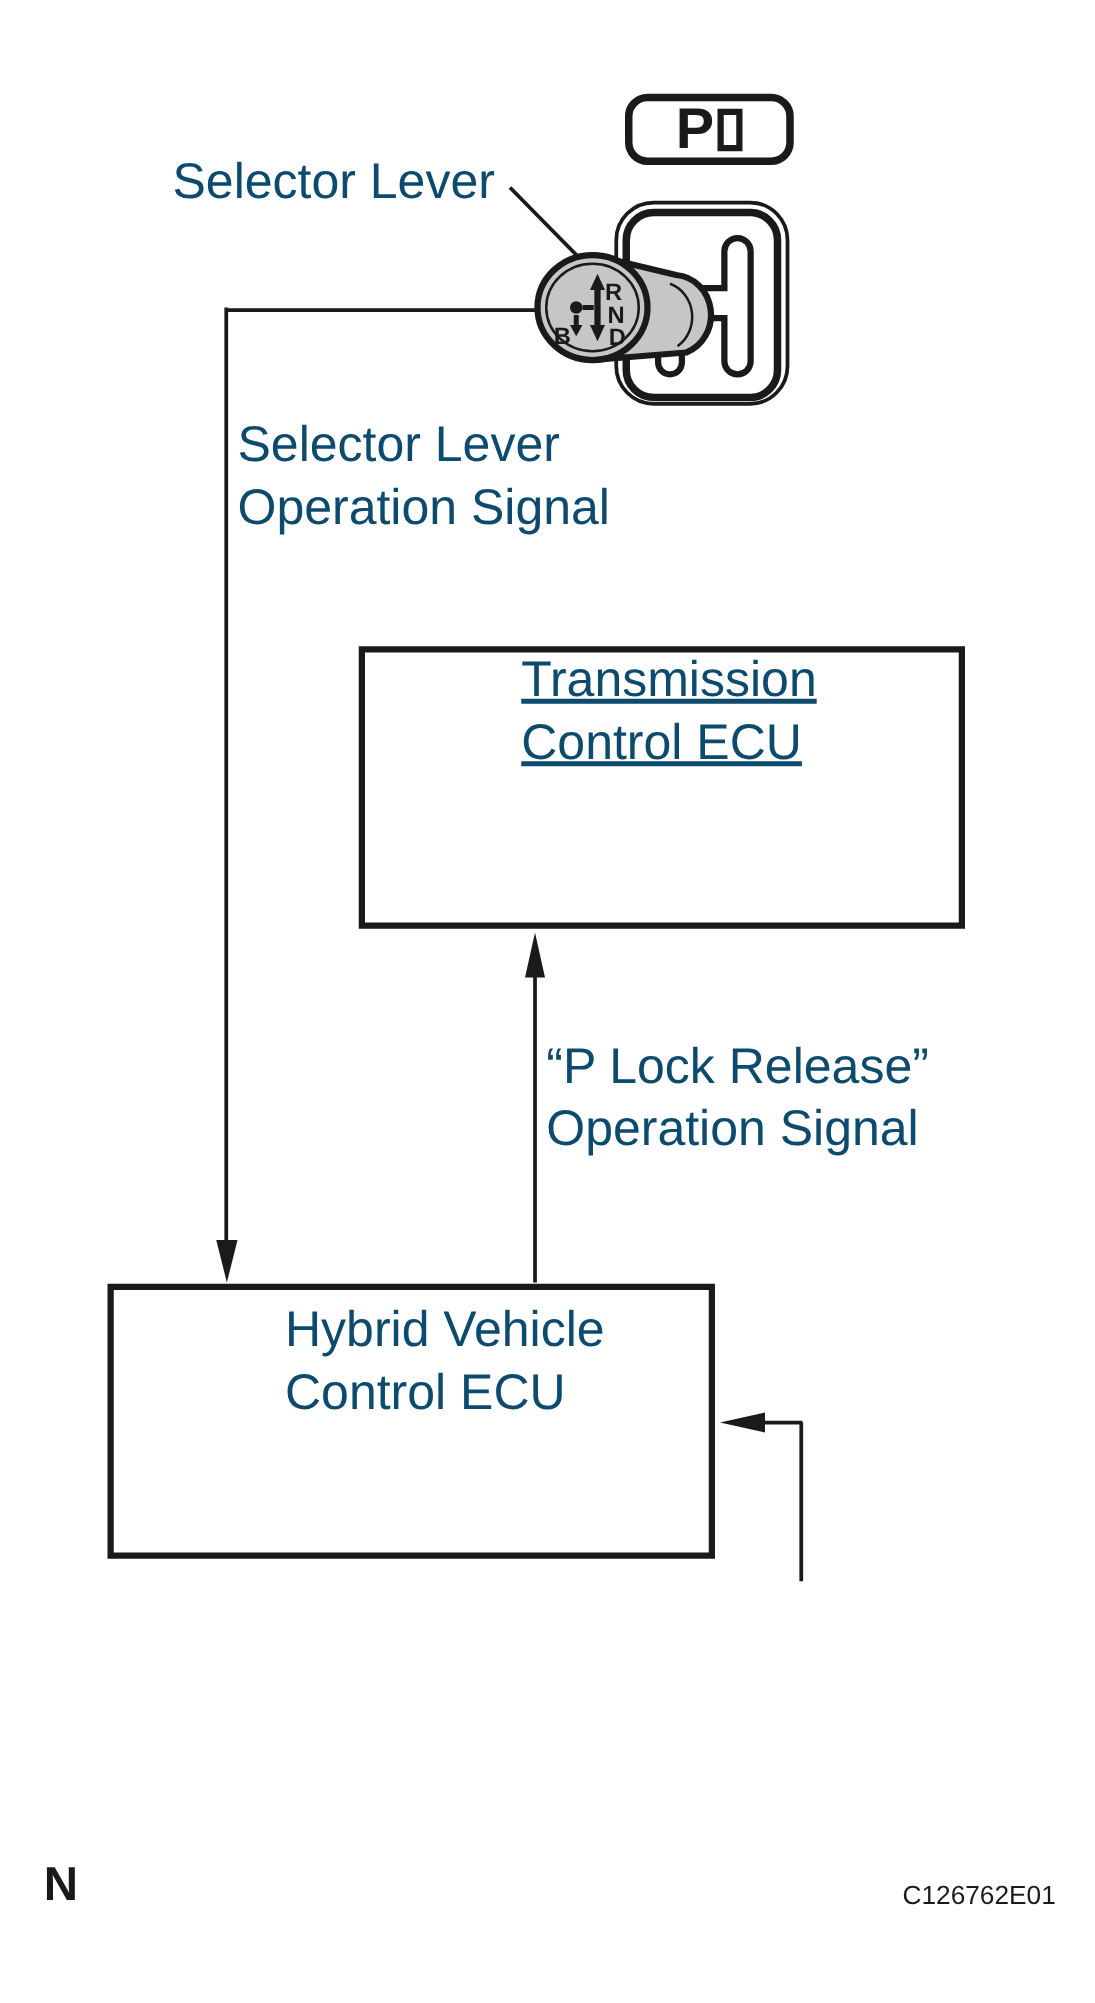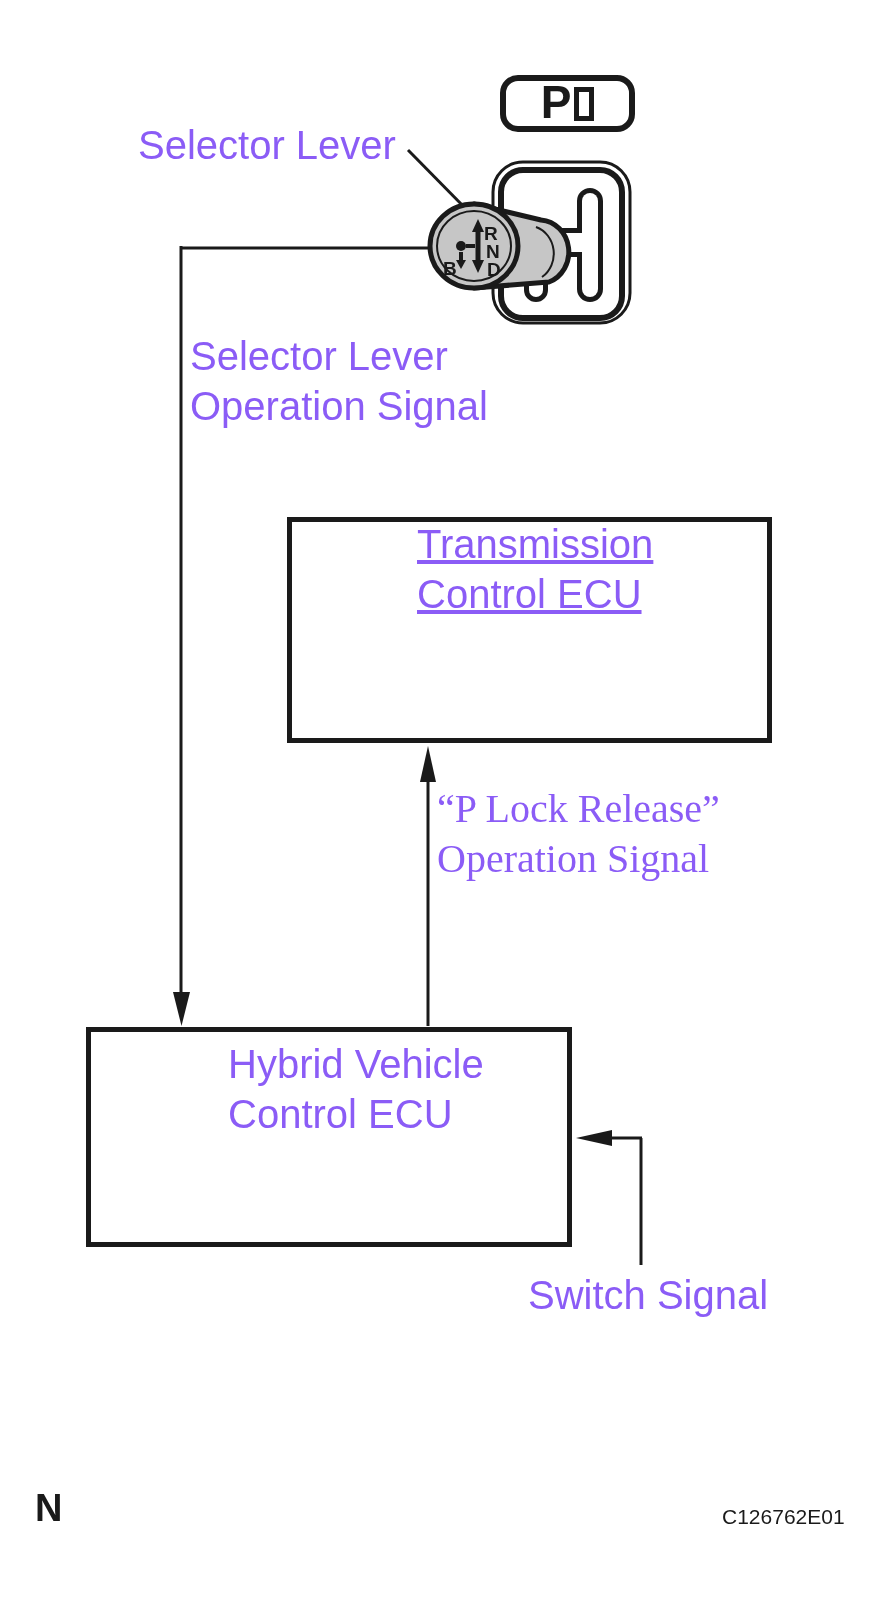--- a/index.html
+++ b/index.html
@@ -1,20 +1,20 @@
 <!DOCTYPE html>
 <html><head>
 <meta charset="utf-8">
 <style>
   html,body{margin:0;padding:0;}
   body{width:876px;height:1602px;background:#ffffff;position:relative;overflow:hidden;
        font-family:"Liberation Sans", sans-serif;color:#1a1a1a;}
   .layer{position:absolute;left:0;top:0;}
   .abs{position:absolute;}
-  .lbl{font-size:40px;line-height:50px;white-space:nowrap;color:#8b5cf6;}
+  .lbl{font-size:40px;line-height:50px;white-space:nowrap;color:#0c4a6e;}
   .box{position:absolute;border:5px solid #1a1a1a;background:#ffffff;box-sizing:border-box;}
   .pbtn{position:absolute;left:500px;top:75px;width:135px;height:57px;border:6px solid #1a1a1a;
         border-radius:18px;box-sizing:border-box;display:flex;align-items:center;justify-content:center;background:#fff;}
   .pbtn .pletter{font-size:46px;font-weight:bold;line-height:1;transform:translateY(-2px);}
   .pbtn .pwin{display:inline-block;width:20px;height:34px;border:5px solid #1a1a1a;margin-left:3px;box-sizing:border-box;}
   .figid{font-size:21px;line-height:26px;}
   .pagemark{font-size:38px;line-height:44px;font-weight:bold;}
   svg text{font-family:"Liberation Sans", sans-serif;font-weight:bold;fill:#1a1a1a;}
 </style>
 </head>
@@ -79,27 +79,26 @@
   <span class="pwin"></span>
 </div>
 
 <div class="abs lbl" style="left:138px;top:120px;">Selector Lever</div>
 
 <div class="abs lbl" style="left:190px;top:331px;">
   <div>Selector Lever</div>
   <div>Operation Signal</div>
 </div>
 
-<div class="abs lbl" style="left:437px;top:784px;font-family:Liberation Serif, serif;">
+<div class="abs lbl" style="left:437px;top:828px;">
   <div>“P Lock Release”</div>
   <div>Operation Signal</div>
 </div>
 
 <div class="abs lbl" style="left:528px;top:1270px;">
-  <div>Switch Signal</div>
 </div>
 
 <div class="box" style="left:287px;top:517px;width:485px;height:226px;"></div>
 <div class="abs lbl" style="left:417px;top:519px;text-decoration:underline;">
   <div>Transmission</div>
   <div>Control ECU</div>
 </div>
 
 <div class="box" style="left:86px;top:1027px;width:486px;height:220px;"></div>
 <div class="abs lbl" style="left:202px;top:1039px;margin-left:26px;">

